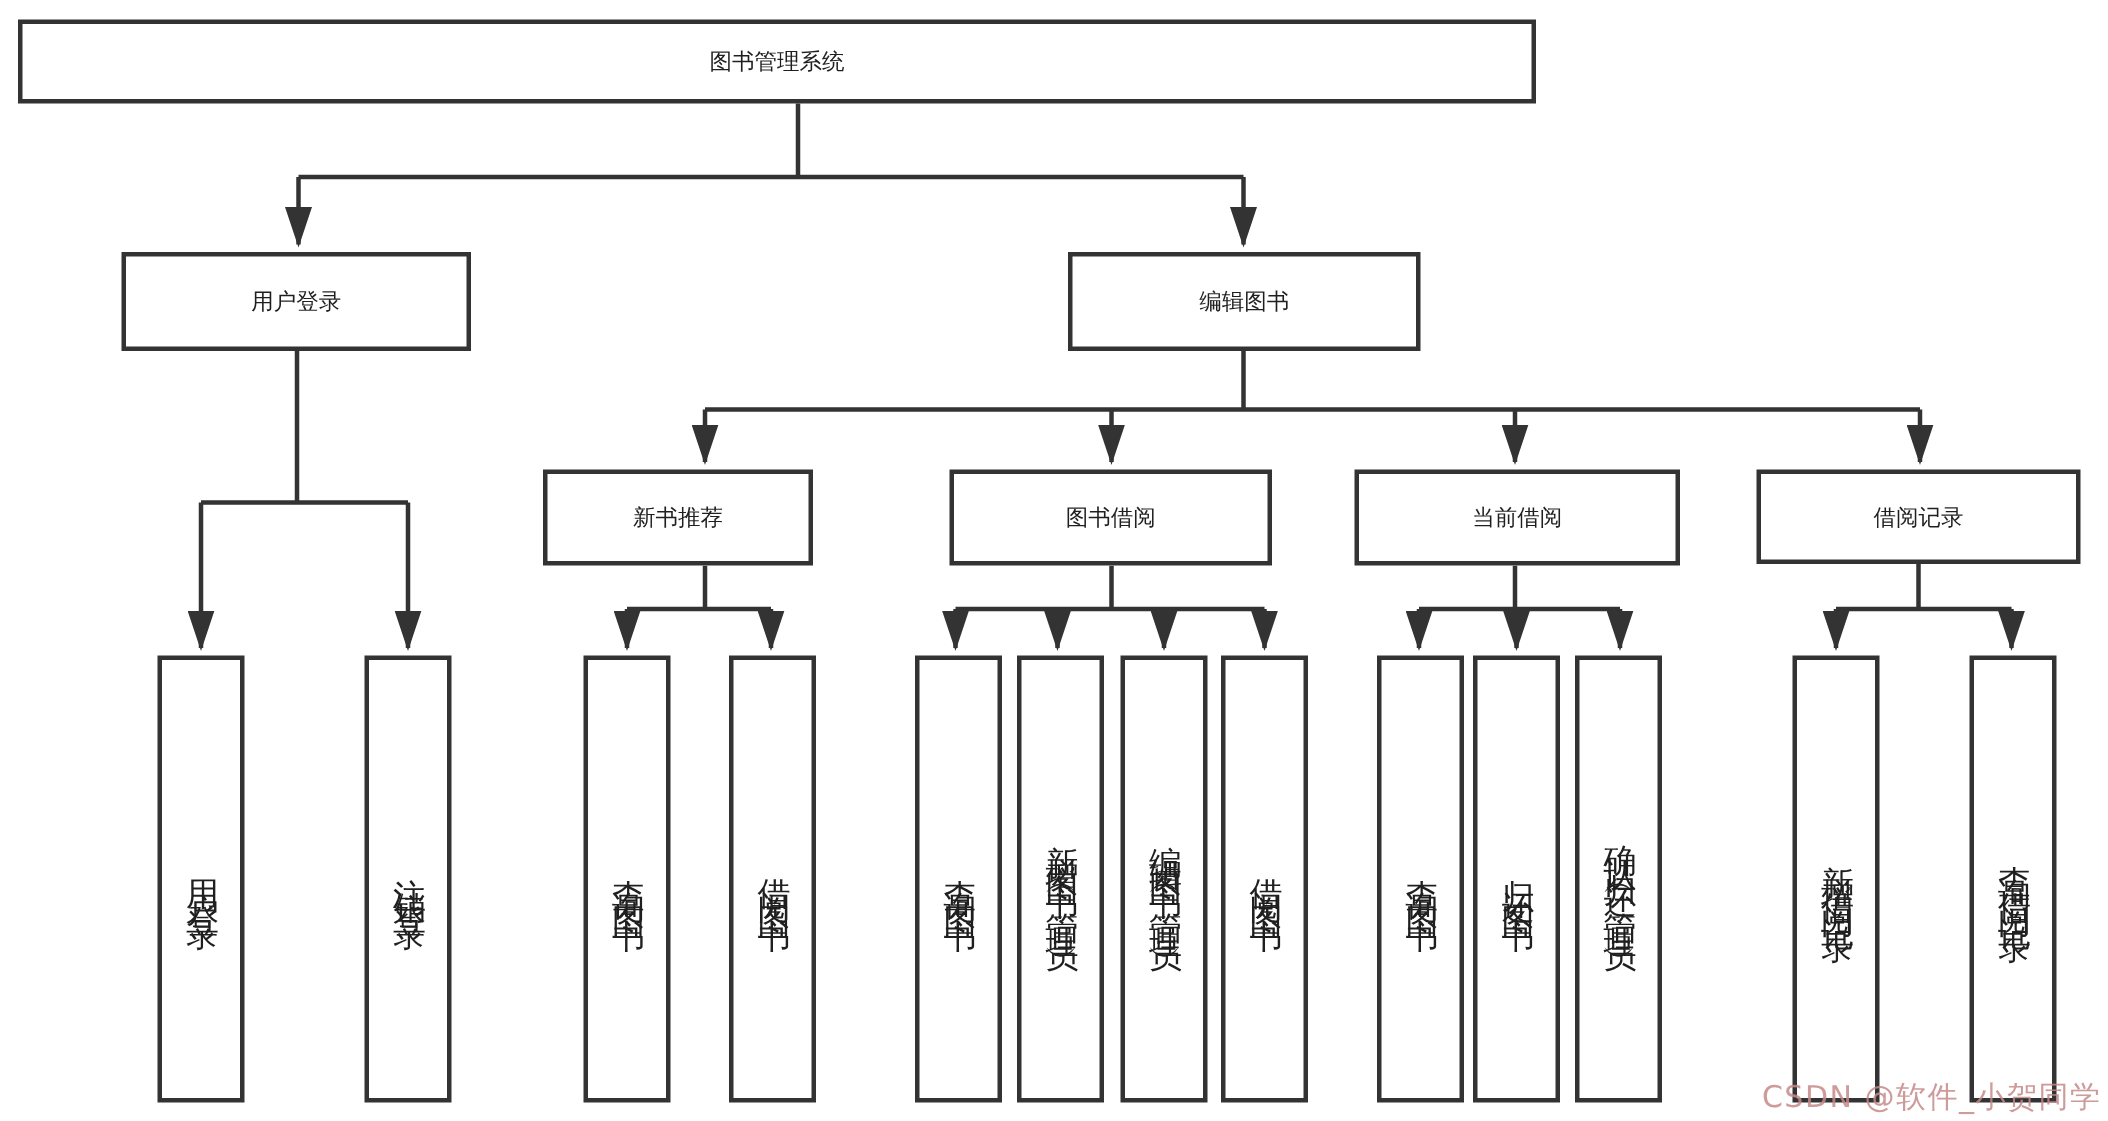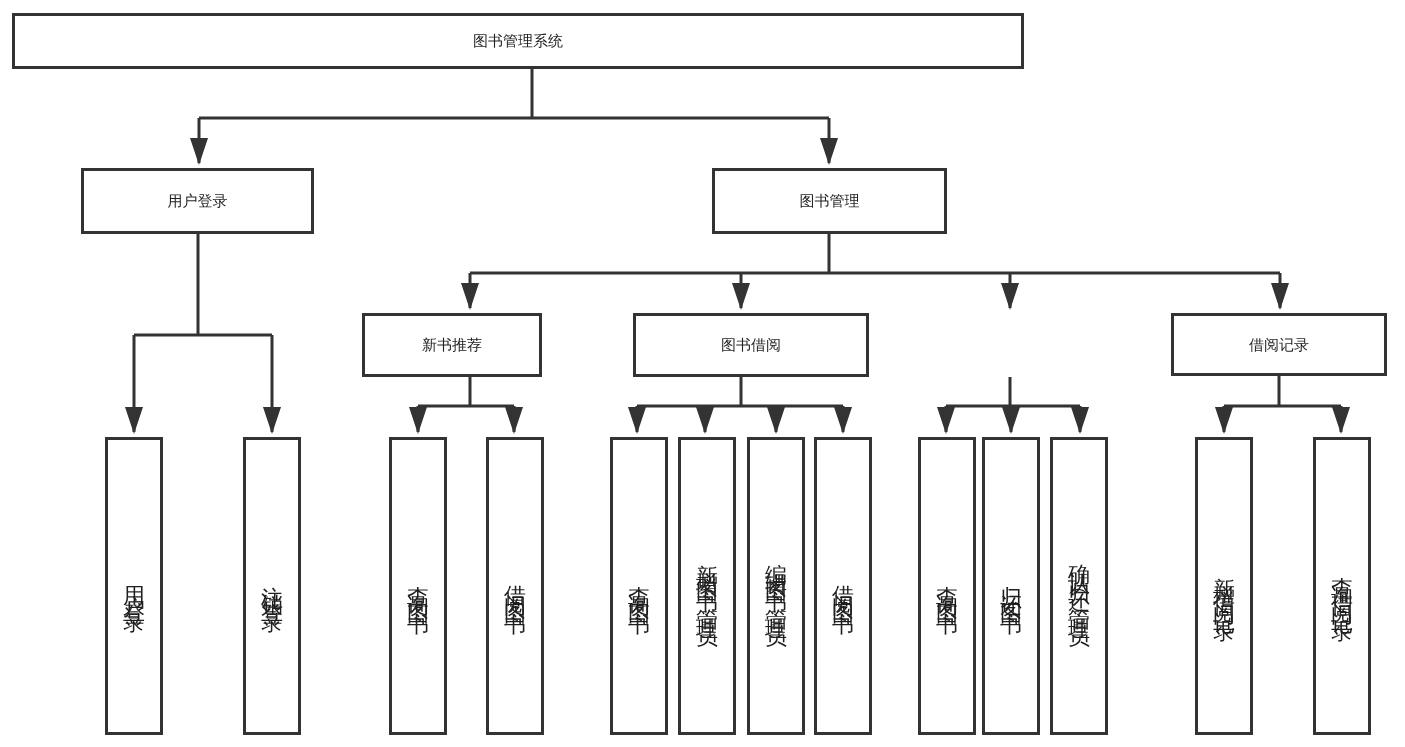--- a/index.html
+++ b/index.html
@@ -17,21 +17,21 @@
   .vbox{
     writing-mode:vertical-rl;text-orientation:mixed;
     letter-spacing:9px;font-size:22px;white-space:normal;
     line-height:1;
   }
   
   .n-root{left:12px;top:13px;width:1012px;height:56px;}
   .n-user-login{left:81px;top:168px;width:233px;height:66px;}
   .n-book-mgmt{left:712px;top:168px;width:235px;height:66px;}
   .n-newbook{left:362px;top:313px;width:180px;height:64px;}
-  .n-borrow{left:633px;top:313px;width:236px;height:64px;}
+  .n-borrow{left:633px;top:313px;width:215px;height:64px;}
   .n-current{left:903px;top:313px;width:217px;height:64px;}
   .n-records{left:1171px;top:313px;width:216px;height:63px;}
   .leaf{top:437px;width:58px;height:298px;}
   .l-1{left:105px;}  .l-2{left:243px;}
   .l-3{left:389px;}  .l-4{left:486px;}
   .l-5{left:610px;}  .l-6{left:678px;}  .l-7{left:747px;}  .l-8{left:814px;}
   .l-9{left:918px;}  .l-10{left:982px;} .l-11{left:1050px;}
   .l-12{left:1195px;}.l-13{left:1313px;}
   .watermark{
     position:absolute;right:4px;bottom:2px;
@@ -83,37 +83,39 @@
 
       <path d="M1279 376 V406 M1224 406 H1341"></path>
       <path d="M1224 406 V432" marker-end="url(#arrow)"></path>
       <path d="M1341 406 V432" marker-end="url(#arrow)"></path>
     </g>
   </svg>
 
   <div class="box n-root">图书管理系统</div>
 
   <div class="box n-user-login">用户登录</div>
-  <div class="box n-book-mgmt">图书管理</div>
+  <div class="box n-book-mgmt">编辑图书</div>
 
   <div class="box n-newbook">新书推荐</div>
   <div class="box n-borrow">图书借阅</div>
+  <div class="box n-current">当前借阅</div>
   <div class="box n-records">借阅记录</div>
 
   <div class="box vbox leaf l-1">用户登录</div>
   <div class="box vbox leaf l-2">注销登录</div>
 
   <div class="box vbox leaf l-3">查询图书</div>
   <div class="box vbox leaf l-4">借阅图书</div>
 
   <div class="box vbox leaf l-5">查询图书</div>
   <div class="box vbox leaf l-6">新增图书（管理员）</div>
   <div class="box vbox leaf l-7">编辑图书（管理员）</div>
   <div class="box vbox leaf l-8">借阅图书</div>
 
   <div class="box vbox leaf l-9">查询图书</div>
   <div class="box vbox leaf l-10">归还图书</div>
   <div class="box vbox leaf l-11">确认归还（管理员）</div>
 
   <div class="box vbox leaf l-12">新增借阅记录</div>
   <div class="box vbox leaf l-13">查询借阅记录</div>
 
+  <div class="watermark">CSDN @软件_小贺同学</div>
 </div>
 
 </body></html>

